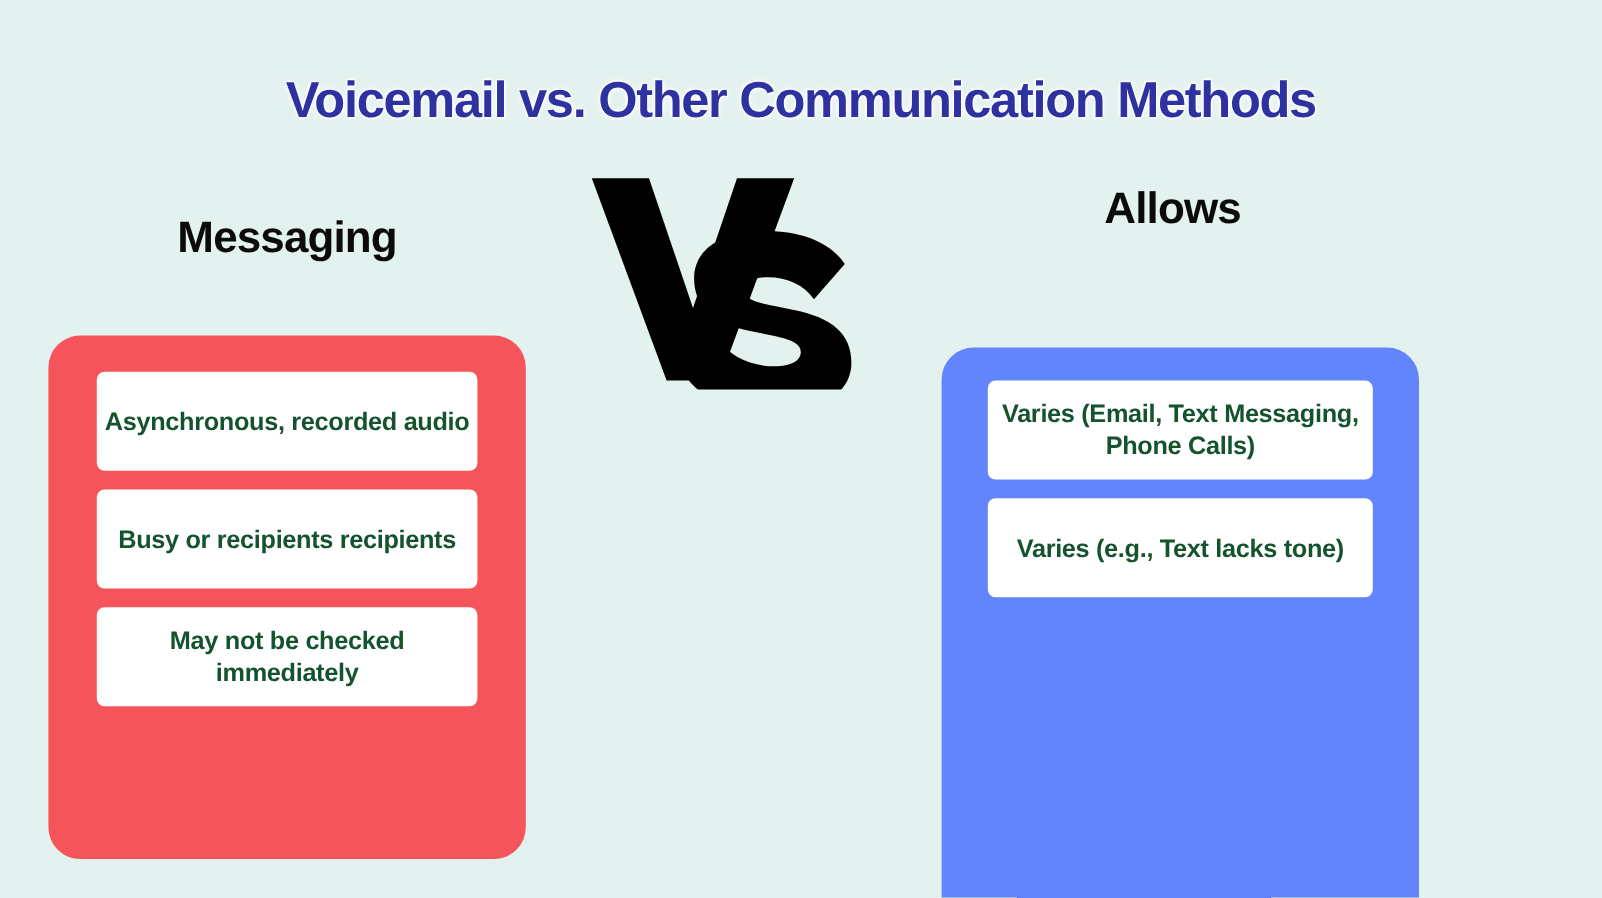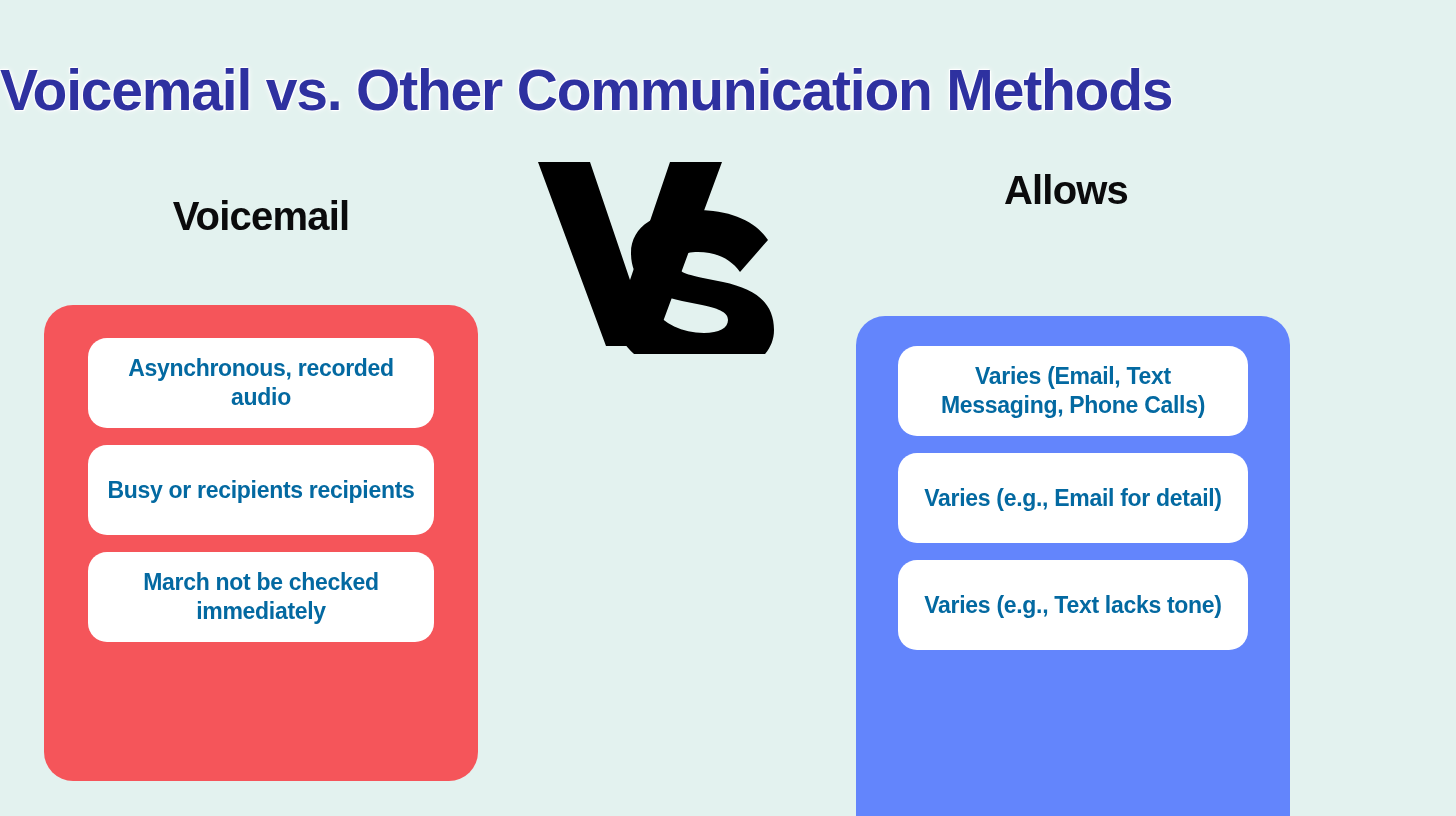--- a/index.html
+++ b/index.html
@@ -19,22 +19,22 @@
     height: 816px;
     background: #e3f2ef;
   }
 
   
   .page-title {
     position: absolute;
     left: 0;
     top: 56px;
     width: 1456px;
-    text-align: left;
-    font-size: 57px;
+    text-align: center;
+    font-size: 46px;
     font-weight: 700;
     letter-spacing: -1.2px;
     color: #2e31a0;
     line-height: 68px;
     text-shadow:
        0 0  3px #ffffff,
        0 0  6px #ffffff,
        1px 1px 0 #ffffff,
       -1px -1px 0 #ffffff;
     white-space: nowrap;
@@ -90,47 +90,47 @@
     top: 316px;
     width: 434px;
     height: 560px;
     background: #6385fc;
     padding: 30px 42px 0 42px;
   }
 
   
   .card {
     background: #ffffff;
-    border-radius: 19px;
+    border-radius: 7px;
     height: 90px;
     display: flex;
     align-items: center;
     justify-content: center;
     text-align: center;
-    padding: 0 14px;
+    padding: 0 0;
     box-sizing: border-box;
-    color: #0369a1;
+    color: #14532d;
     font-size: 23px;
     font-weight: 700;
     line-height: 29px;
     letter-spacing: -0.3px;
   }
   .panel.left .card { margin-bottom: 17px; }
   .panel.right .card { margin-bottom: 17px; }
   .panel.left .card:last-child,
   .panel.right .card:last-child { margin-bottom: 0; }
 </style>
 </head>
 <body>
 
 <div class="canvas">
 
   <div class="page-title">Voicemail vs. Other Communication Methods</div>
 
-  <div class="col-head left">Voicemail</div>
+  <div class="col-head left">Messaging</div>
 
   <div class="col-head right">
     <div>Allows</div>
   </div>
 
   <div class="vs-mark">
     <svg viewBox="0 0 248 196" xmlns="http://www.w3.org/2000/svg" aria-hidden="true">
       <path d="M10 4 L62 4 L102 122 L142 4 L194 4 L126 188 L78 188 Z" fill="#000000"></path>
       <path d="M168 52
                C204 52 228 64 240 82
@@ -148,22 +148,21 @@
                C200 155 193 151 174 147
                L154 143
                C120 136 103 121 103 95
                C103 68 129 52 168 52 Z" fill="#000000"></path>
     </svg>
   </div>
 
   <div class="panel left">
     <div class="card">Asynchronous, recorded audio</div>
     <div class="card">Busy or recipients recipients</div>
-    <div class="card">March not be checked immediately</div>
+    <div class="card">May not be checked immediately</div>
   </div>
 
   <div class="panel right">
     <div class="card">Varies (Email, Text Messaging, Phone Calls)</div>
-    <div class="card">Varies (e.g., Email for detail)</div>
     <div class="card">Varies (e.g., Text lacks tone)</div>
   </div>
 
 </div>
 
 </body></html>

